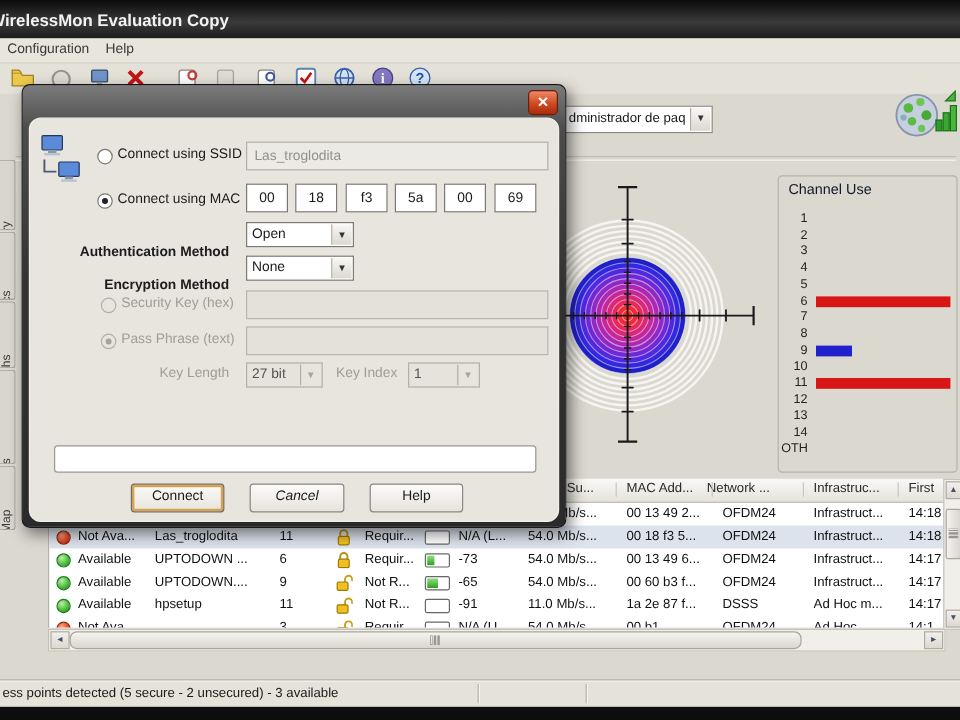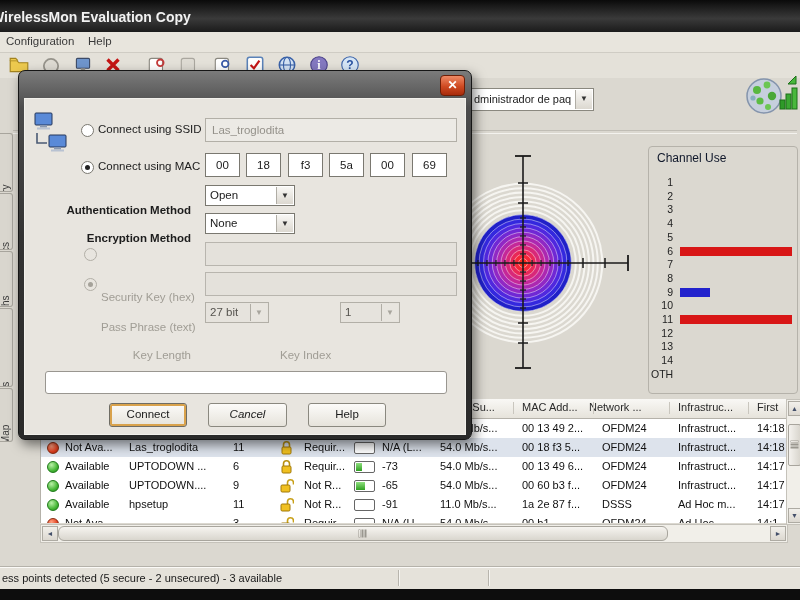--- a/index.html
+++ b/index.html
@@ -78,28 +78,28 @@
   #bottom-black{position:absolute;left:0;top:589px;width:800px;height:11px;background:#0d0d0d;}
   
   #dialog{position:absolute;left:18px;top:70px;width:452px;height:368px;z-index:50;
     background:linear-gradient(180deg,#7b7b7b 0%,#4c4c4c 10%,#333 45%,#2a2a2a 100%);
     border:1px solid #161616;border-radius:7px;box-shadow:3px 5px 12px rgba(0,0,0,.5);}
   #dlg-title{position:absolute;left:12px;top:6px;font-size:12.5px;font-weight:bold;color:#fff;}
   #dlg-close{position:absolute;right:6px;top:4px;width:23px;height:19px;border-radius:4px;
     background:linear-gradient(#ef8a66,#cf4a22 55%,#a82c0c);border:1px solid #6e1e06;
     color:#fff;font-size:12px;font-weight:bold;text-align:center;line-height:18px;}
   #dlg-body{position:absolute;left:5px;top:27px;width:440px;height:335px;background:#e8e5df;
-    border-radius:0;border:1px solid #f2f1ec;font-size:11.5px;}
+    border-radius:10px;border:1px solid #f2f1ec;font-size:11.5px;}
   .radio{position:absolute;width:11px;height:11px;border:1px solid #7a7870;border-radius:50%;background:#fff;}
   .radio.sel:after{content:"";position:absolute;left:3px;top:3px;width:5px;height:5px;border-radius:50%;background:#222;}
   .radio.dis{border-color:#b2afa7;background:#e8e5df;}
   .radio.dis.sel:after{background:#a5a29a;}
   .dlg-label{position:absolute;white-space:nowrap;color:#1c1c1c;}
   .dlg-label.b{font-weight:bold;margin-top:16px;}
-  .dlg-label.dis{color:#a09d95;margin-top:44px;}
+  .dlg-label.dis{color:#a09d95;}
   .field{position:absolute;background:#fff;border:1px solid #8a887f;font-size:11.5px;line-height:22px;}
   .field.dis{background:#eceae5;border-color:#b2afa7;color:#94918a;}
   .field.dis2{background:#e4e1db;border-color:#b8b5ae;}
   .mac-box{position:absolute;top:54px;width:33px;height:22px;background:#fff;border:1px solid #7a7870;
     text-align:center;line-height:22px;font-size:11.5px;}
   .combo{position:absolute;height:19px;background:#fff;border:1px solid #7a7870;line-height:19px;}
   .combo .cval{position:absolute;left:4px;}
   .combo.dis{background:#e6e3dd;border-color:#b2afa7;color:#55534e;}
   .combo.dis .combo-btn{color:#a8a59d;background:#e8e5df;}
   .dlg-btn{position:absolute;top:304px;height:22px;background:linear-gradient(#fcfbf9,#e6e3db);

